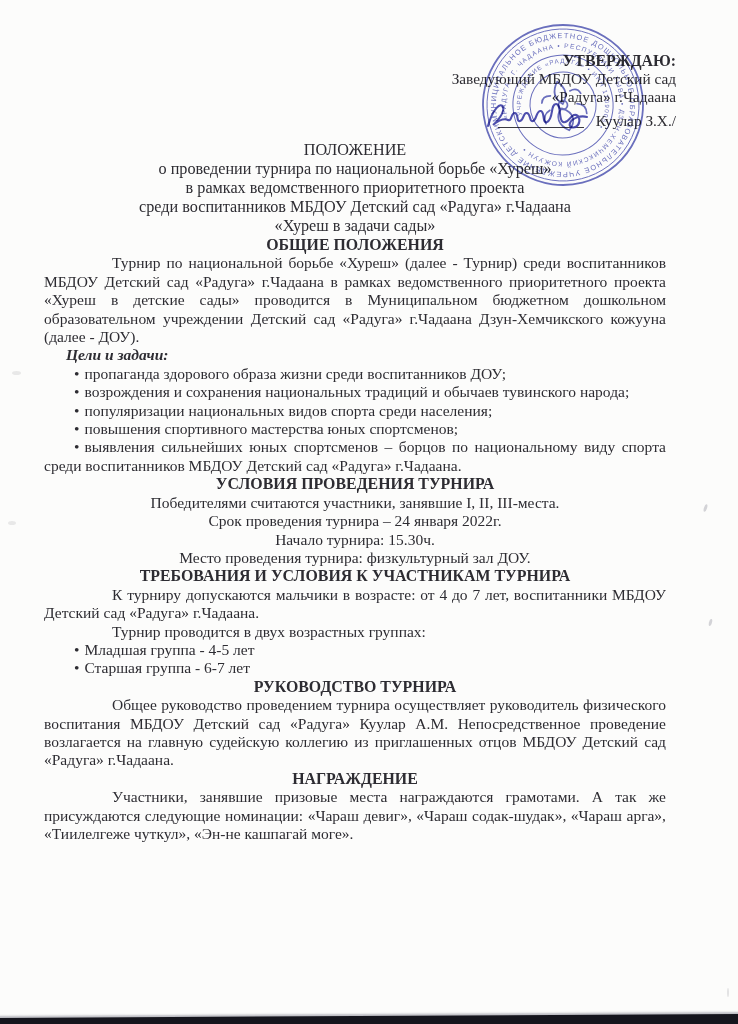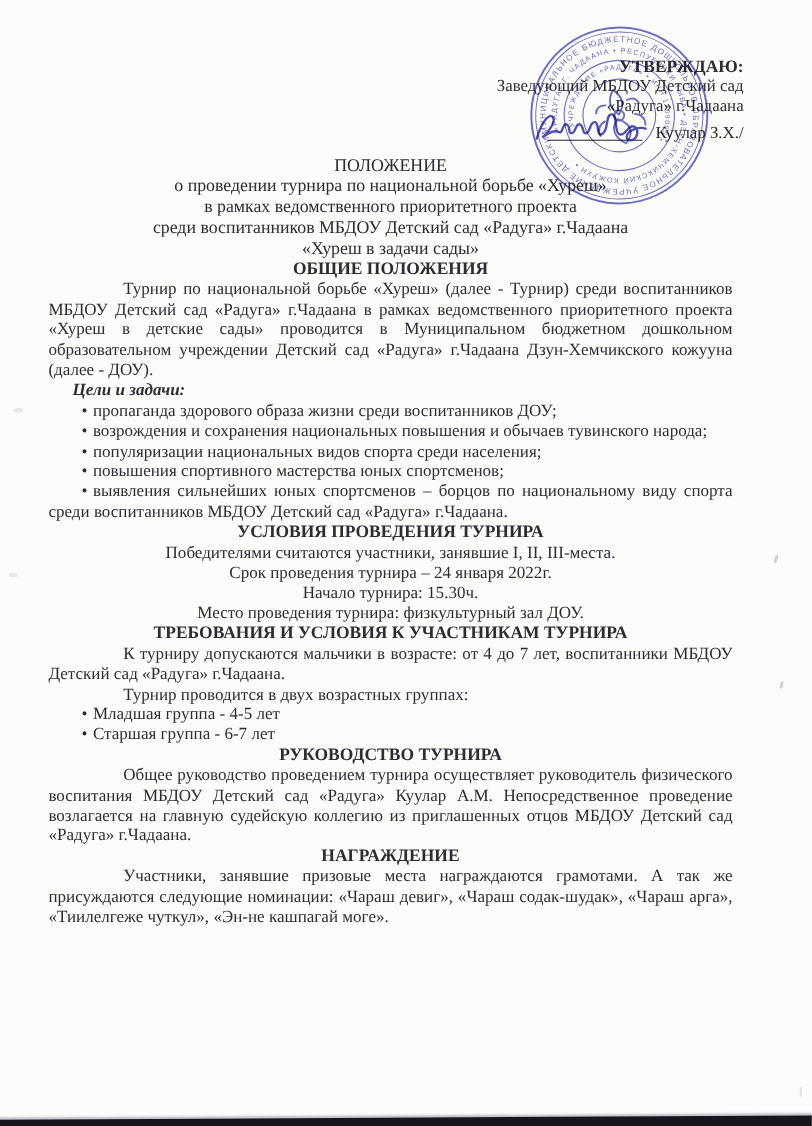--- a/index.html
+++ b/index.html
@@ -121,21 +121,21 @@
     <div>«Хуреш в задачи сады»</div>
   </div>
 
   <div class="doc-body">
 
     <div class="heading">ОБЩИЕ ПОЛОЖЕНИЯ</div>
     <div class="para">Турнир по национальной борьбе «Хуреш» (далее - Турнир) среди воспитанников МБДОУ Детский сад «Радуга» г.Чадаана в рамках ведомственного приоритетного проекта «Хуреш в детские сады» проводится в Муниципальном бюджетном дошкольном образовательном учреждении Детский сад «Радуга» г.Чадаана Дзун-Хемчикского кожууна (далее - ДОУ).</div>
     <div class="goals-label">Цели и задачи:</div>
     <div>
       <div class="bullet-item"><span class="bullet-marker">•</span><span>пропаганда здорового образа жизни среди воспитанников ДОУ;</span></div>
-      <div class="bullet-item"><span class="bullet-marker">•</span><span>возрождения и сохранения национальных повышения и обычаев тувинского народа;</span></div>
+      <div class="bullet-item"><span class="bullet-marker">•</span><span>возрождения и сохранения национальных традиций и обычаев тувинского народа;</span></div>
       <div class="bullet-item"><span class="bullet-marker">•</span><span>популяризации национальных видов спорта среди населения;</span></div>
       <div class="bullet-item"><span class="bullet-marker">•</span><span>повышения спортивного мастерства юных спортсменов;</span></div>
       <div class="bullet-item"><span class="bullet-marker">•</span><span>выявления сильнейших юных спортсменов – борцов по национальному виду спорта среди воспитанников МБДОУ Детский сад «Радуга» г.Чадаана.</span></div>
     </div>
 
     <div class="heading">УСЛОВИЯ ПРОВЕДЕНИЯ ТУРНИРА</div>
     <div class="plain-line">Победителями считаются участники, занявшие I, II, III-места.</div>
     <div class="plain-line">Срок проведения турнира – 24 января 2022г.</div>
     <div class="plain-line">Начало турнира: 15.30ч.</div>
     <div class="plain-line">Место проведения турнира: физкультурный зал ДОУ.</div>

